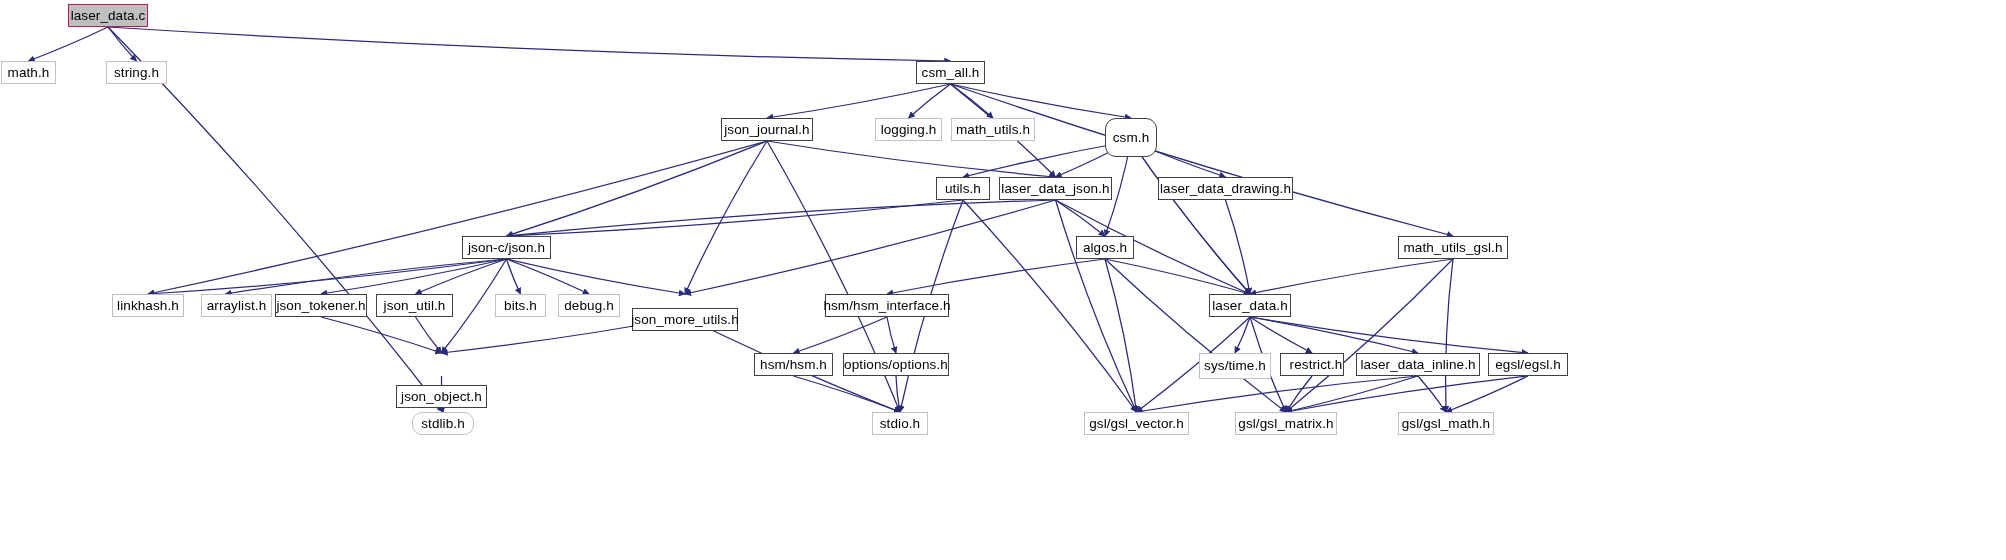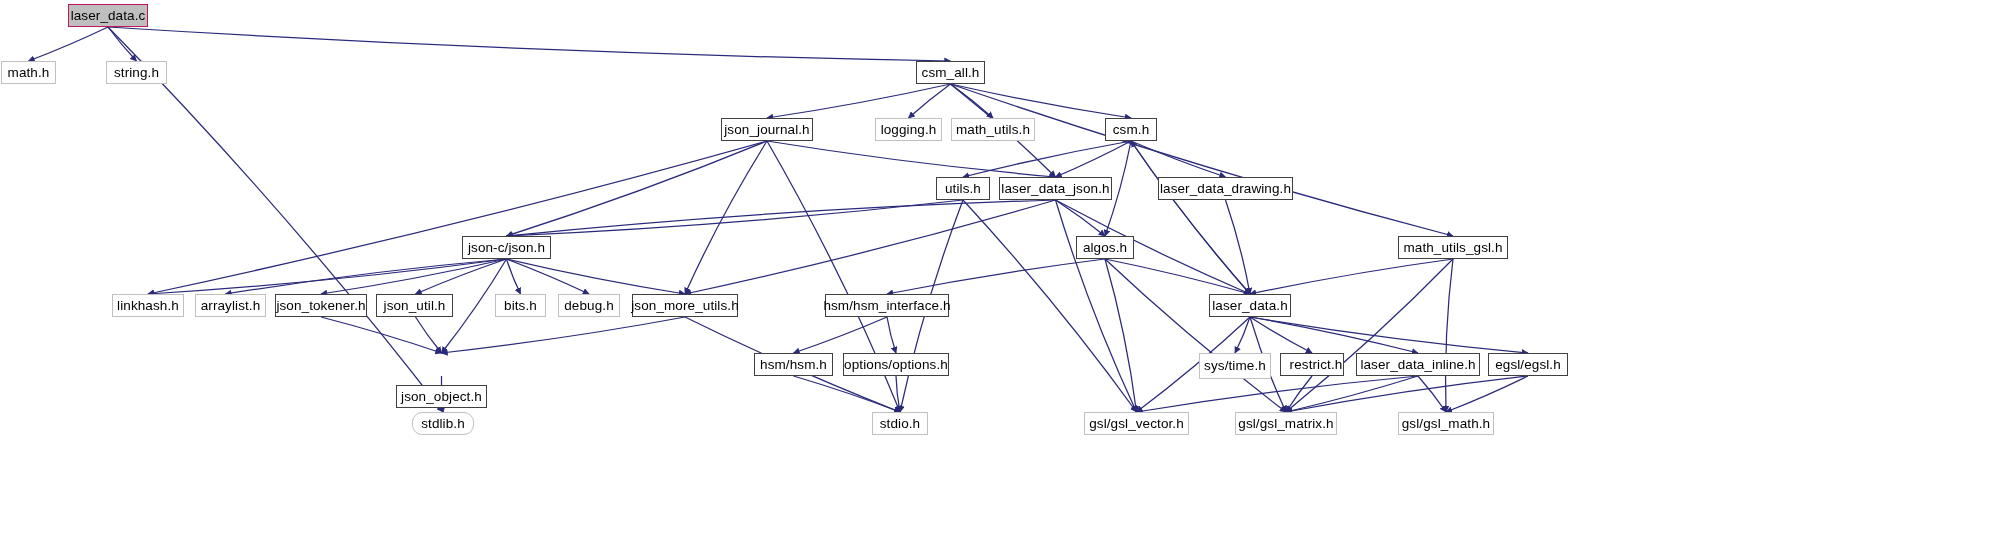--- a/index.html
+++ b/index.html
@@ -139,21 +139,21 @@
       </div>
       <div class="node solid" style="left: 721px; top: 118px; width: 92px; height: 23px;">
         <span>json_journal.h</span>
       </div>
       <div class="node " style="left: 875px; top: 118px; width: 67px; height: 23px;">
         <span>logging.h</span>
       </div>
       <div class="node " style="left: 951px; top: 118px; width: 84px; height: 23px;">
         <span>math_utils.h</span>
       </div>
-      <div class="node solid" style="left: 1105px; top: 118px; width: 52px; height: 23px;">
+      <div class="node solid" style="left: 1105px; top: 118px; width: 52px; height: 39px; border-radius: 11px;">
         <span>csm.h</span>
       </div>
       <div class="node solid" style="left: 936px; top: 177px; width: 54px; height: 23px;">
         <span>utils.h</span>
       </div>
       <div class="node solid" style="left: 999px; top: 177px; width: 113px; height: 23px;">
         <span>laser_data_json.h</span>
       </div>
       <div class="node solid" style="left: 1158px; top: 177px; width: 135px; height: 23px;">
         <span>laser_data_drawing.h</span>
@@ -163,36 +163,36 @@
       </div>
       <div class="node solid" style="left: 462px; top: 236px; width: 89px; height: 23px;">
         <span>json-c/json.h</span>
       </div>
       <div class="node solid" style="left: 1076px; top: 236px; width: 58px; height: 23px;">
         <span>algos.h</span>
       </div>
       <div class="node " style="left: 112px; top: 294px; width: 72px; height: 23px;">
         <span>linkhash.h</span>
       </div>
-      <div class="node " style="left: 195px; top: 294px; width: 71px; height: 23px;">
+      <div class="node " style="left: 201px; top: 294px; width: 71px; height: 23px;">
         <span>arraylist.h</span>
       </div>
       <div class="node solid" style="left: 275px; top: 294px; width: 92px; height: 23px;">
         <span>json_tokener.h</span>
       </div>
       <div class="node solid" style="left: 376px; top: 294px; width: 77px; height: 23px;">
         <span>json_util.h</span>
       </div>
       <div class="node " style="left: 495px; top: 294px; width: 51px; height: 23px;">
         <span>bits.h</span>
       </div>
       <div class="node " style="left: 558px; top: 294px; width: 62px; height: 23px;">
         <span>debug.h</span>
       </div>
-      <div class="node solid" style="left: 632px; top: 294px; width: 106px; height: 23px;">
+      <div class="node solid" style="left: 632px; top: 308px; width: 106px; height: 23px;">
         <span>json_more_utils.h</span>
       </div>
       <div class="node solid" style="left: 825px; top: 294px; width: 124px; height: 23px;">
         <span>hsm/hsm_interface.h</span>
       </div>
       <div class="node solid" style="left: 1209px; top: 294px; width: 82px; height: 23px;">
         <span>laser_data.h</span>
       </div>
       <div class="node solid" style="left: 396px; top: 353px; width: 91px; height: 23px; margin-top: 32px;">
         <span>json_object.h</span>

